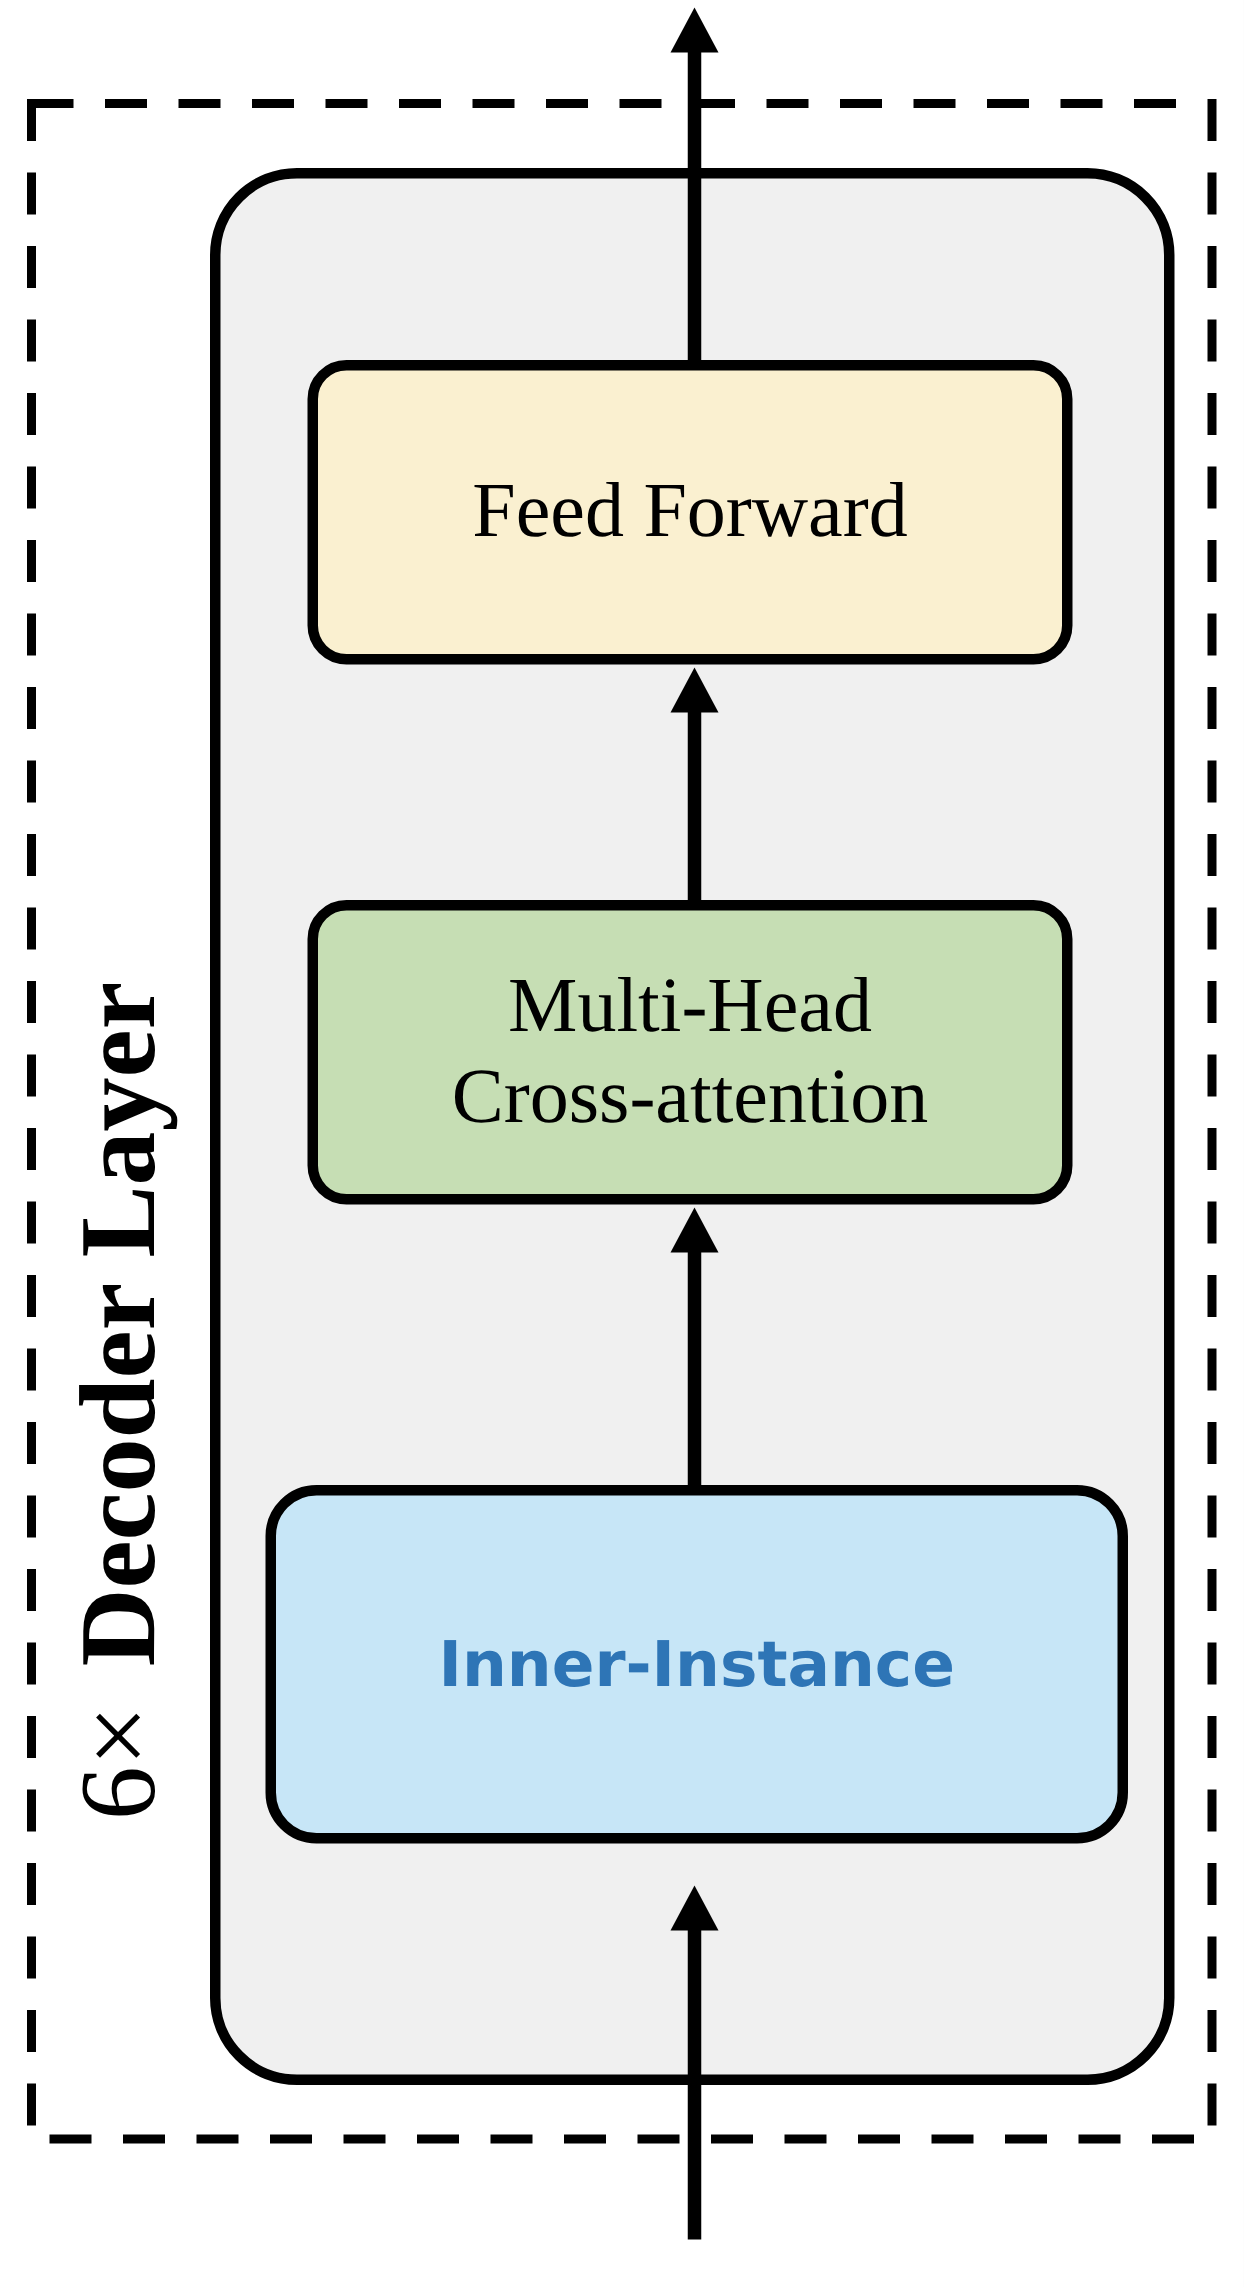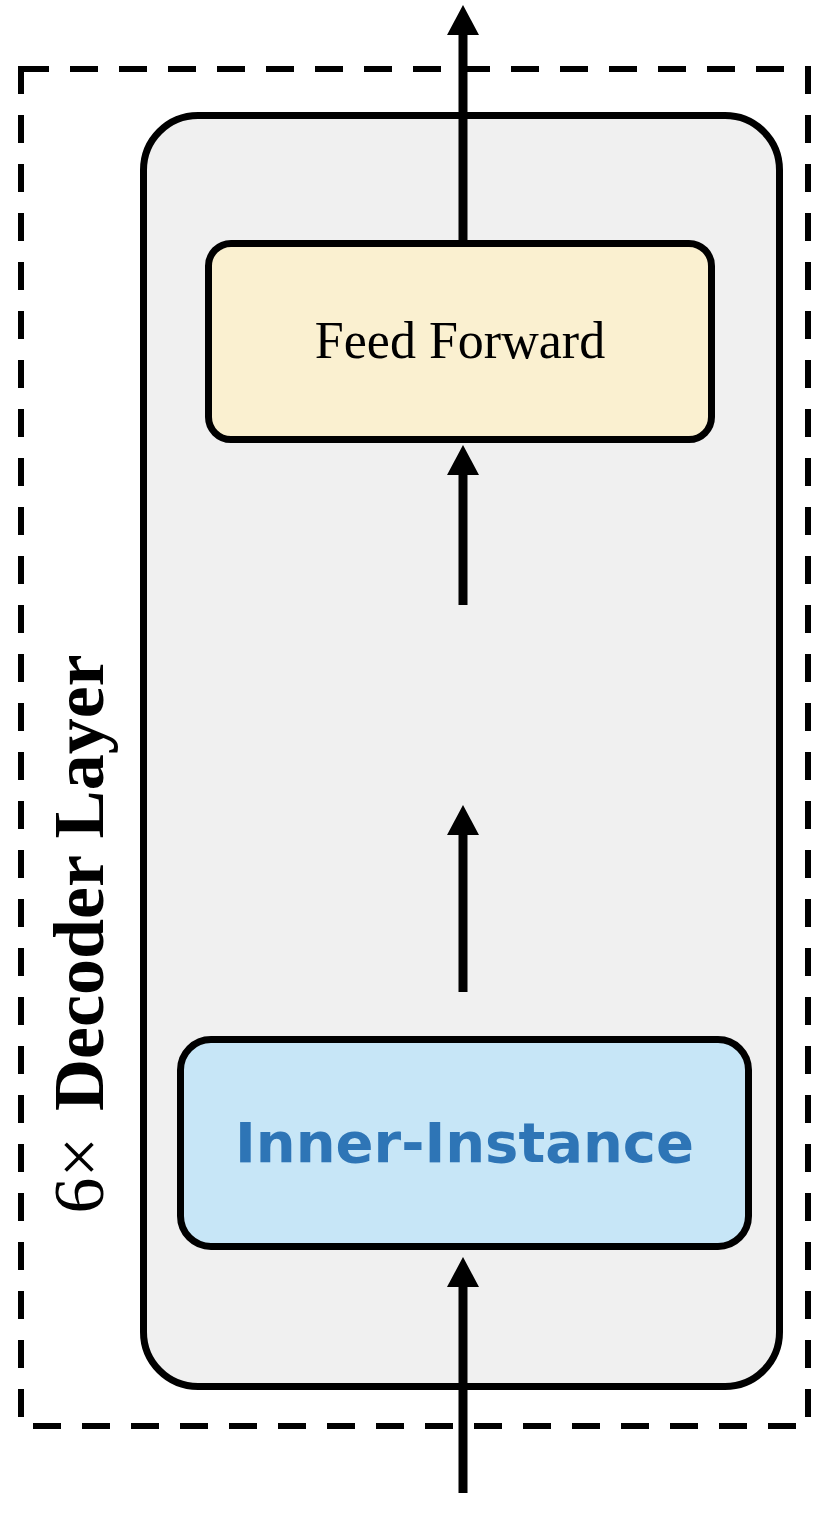--- a/index.html
+++ b/index.html
@@ -51,27 +51,27 @@
     font-size: 52px; line-height: 1.17; color: #000;
   }
   .block-cross {
     left: 205px; top: 600px;
     width: 510px; height: 203px;
     border-radius: 26px;
     background: var(--cross-fill, #C6DEB4);
     font-size: 52px; line-height: 1.17; color: #000;
   }
   .block-self {
-    left: 177px; top: 1036px;
-    width: 575px; height: 214px;
+    left: 177px; top: 990px;
+    width: 575px; height: 239px;
     border-radius: 34px;
     background: var(--self-fill, #C7E6F7);
     font-family: "DejaVu Sans", "Liberation Sans", sans-serif;
     font-weight: 700;
-    font-size: 56px; line-height: 1.55;
+    font-size: 42px; line-height: 1.55;
     color: var(--self-text, #2E75B6);
   }
 
   
   .side-label {
     position: absolute;
     left: 79px; top: 934px;
     transform: translate(-50%, -50%) rotate(-90deg);
     transform-origin: center center;
     white-space: nowrap;
@@ -112,20 +112,24 @@
     <g>
       <line x1="463" y1="243" x2="463" y2="33" stroke="#000" stroke-width="9"></line>
       <polygon points="463,5 447,35 479,35" fill="#000"></polygon>
     </g>
   </svg>
 
   <div class="block block-ffn">
     <div class="line">Feed Forward</div>
   </div>
 
+  <div class="block block-cross">
+    <div class="line">Multi-Head</div>
+    <div class="line">Cross-attention</div>
+  </div>
 
   <div class="block block-self">
     <div class="line">Inner-Instance</div>
   </div>
 
   <div class="side-label">
     <span class="repeat">6×</span>
     <span class="title">Decoder Layer</span>
   </div>
 

